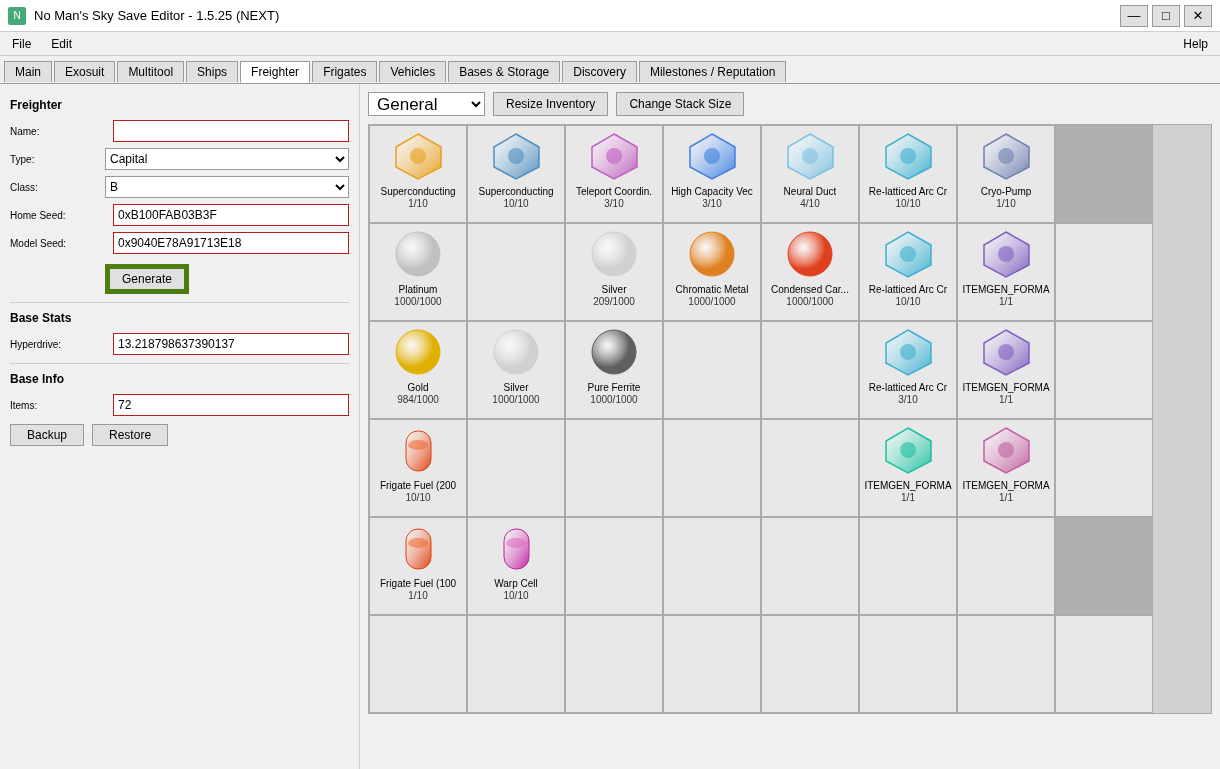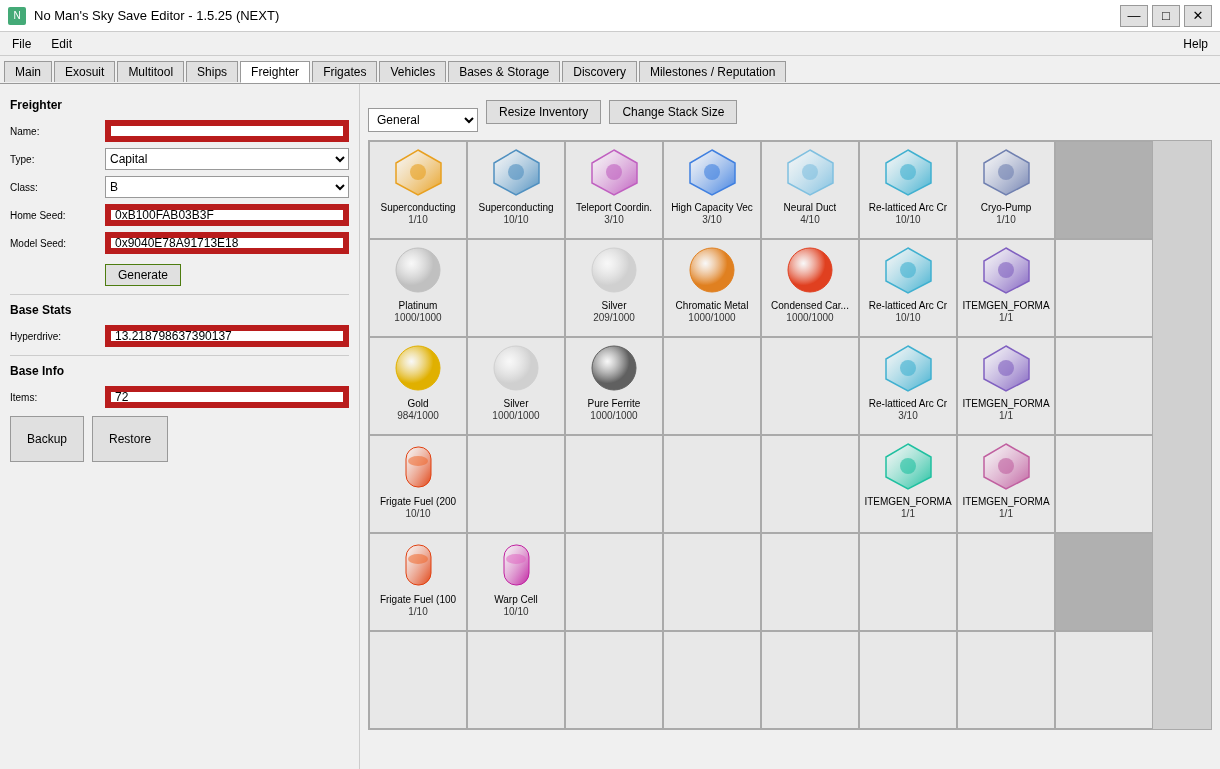--- a/index.html
+++ b/index.html
@@ -25,31 +25,31 @@
     .tab.active { background: #fff; border-bottom: 1px solid #fff; margin-bottom: -1px; }
     
     
     .main-content { display: flex; height: calc(769px - 32px - 24px - 28px); }
     
     
     .left-panel { width: 360px; padding: 10px; border-right: 1px solid #ccc; background: #f0f0f0; overflow-y: auto; }
     .section-title { font-weight: bold; margin-bottom: 8px; margin-top: 4px; }
     .form-row { display: flex; align-items: center; margin-bottom: 6px; }
     .form-label { width: 95px; font-size: 10px; }
-    .form-input { flex: 1; height: 22px; border: 6px solid #b91c1c; padding: 2px 4px; font-size: 12px; background: white; }
+    .form-input { flex: 1; height: 22px; border: 1px solid #b91c1c; padding: 2px 4px; font-size: 12px; background: white; margin-left: 8px; }
     .form-select { flex: 1; height: 22px; border: 1px solid #999; padding: 1px 0; font-size: 12px; background: white; }
-    .generate-btn { margin-top: 4px; margin-left: 95px; padding: 3px 12px; border: 1px solid #4d7c0f; background: #e0e0e0; cursor: pointer; font-size: 12px; }
+    .generate-btn { margin-top: 4px; margin-left: 95px; padding: 3px 12px; border: 5px solid #4d7c0f; background: #e0e0e0; cursor: pointer; font-size: 12px; }
     .divider { border: none; border-top: 1px solid #ccc; margin: 8px 0; }
     .action-btns { display: flex; gap: 8px; margin-top: 8px; }
-    .action-btn { padding: 15px 16px; border: 1px solid #999; background: #e0e0e0; cursor: pointer; font-size: 12px; }
+    .action-btn { padding: 3px 16px; border: 1px solid #999; background: #e0e0e0; cursor: pointer; font-size: 12px; }
     
     
     .right-panel { flex: 1; padding: 8px; background: #f0f0f0; overflow: auto; }
     .toolbar { display: flex; align-items: center; gap: 8px; margin-bottom: 8px; }
-    .toolbar-select { height: 24px; border: 1px solid #999; padding: 1px 4px; font-size: 12px; background: white; min-width: 110px; margin-top: 16px; }
+    .toolbar-select { height: 24px; border: 1px solid #999; padding: 1px 4px; font-size: 17px; background: white; min-width: 110px; }
     .toolbar-btn { height: 24px; padding: 2px 12px; border: 1px solid #999; background: #e0e0e0; cursor: pointer; font-size: 12px; }
     
     
     .inventory-grid { display: grid; grid-template-columns: repeat(8, 98px); gap: 0; border: 1px solid #aaa; background: #d0d0d0; }
     .inv-cell { width: 98px; height: 98px; border: 1px solid #aaa; background: #e8e8e8; display: flex; flex-direction: column; align-items: center; justify-content: flex-start; cursor: pointer; position: relative; }
     .inv-cell.empty { background: #e8e8e8; }
     .inv-cell.locked { background: #b0b0b0; }
     .inv-cell-icon { width: 60px; height: 60px; display: flex; align-items: center; justify-content: center; font-size: 32px; }
     .inv-cell-name { font-size: 10px; text-align: center; max-width: 90px; overflow: hidden; line-height: 1.2; }
     .inv-cell-qty { font-size: 10px; text-align: center; color: #333; }

